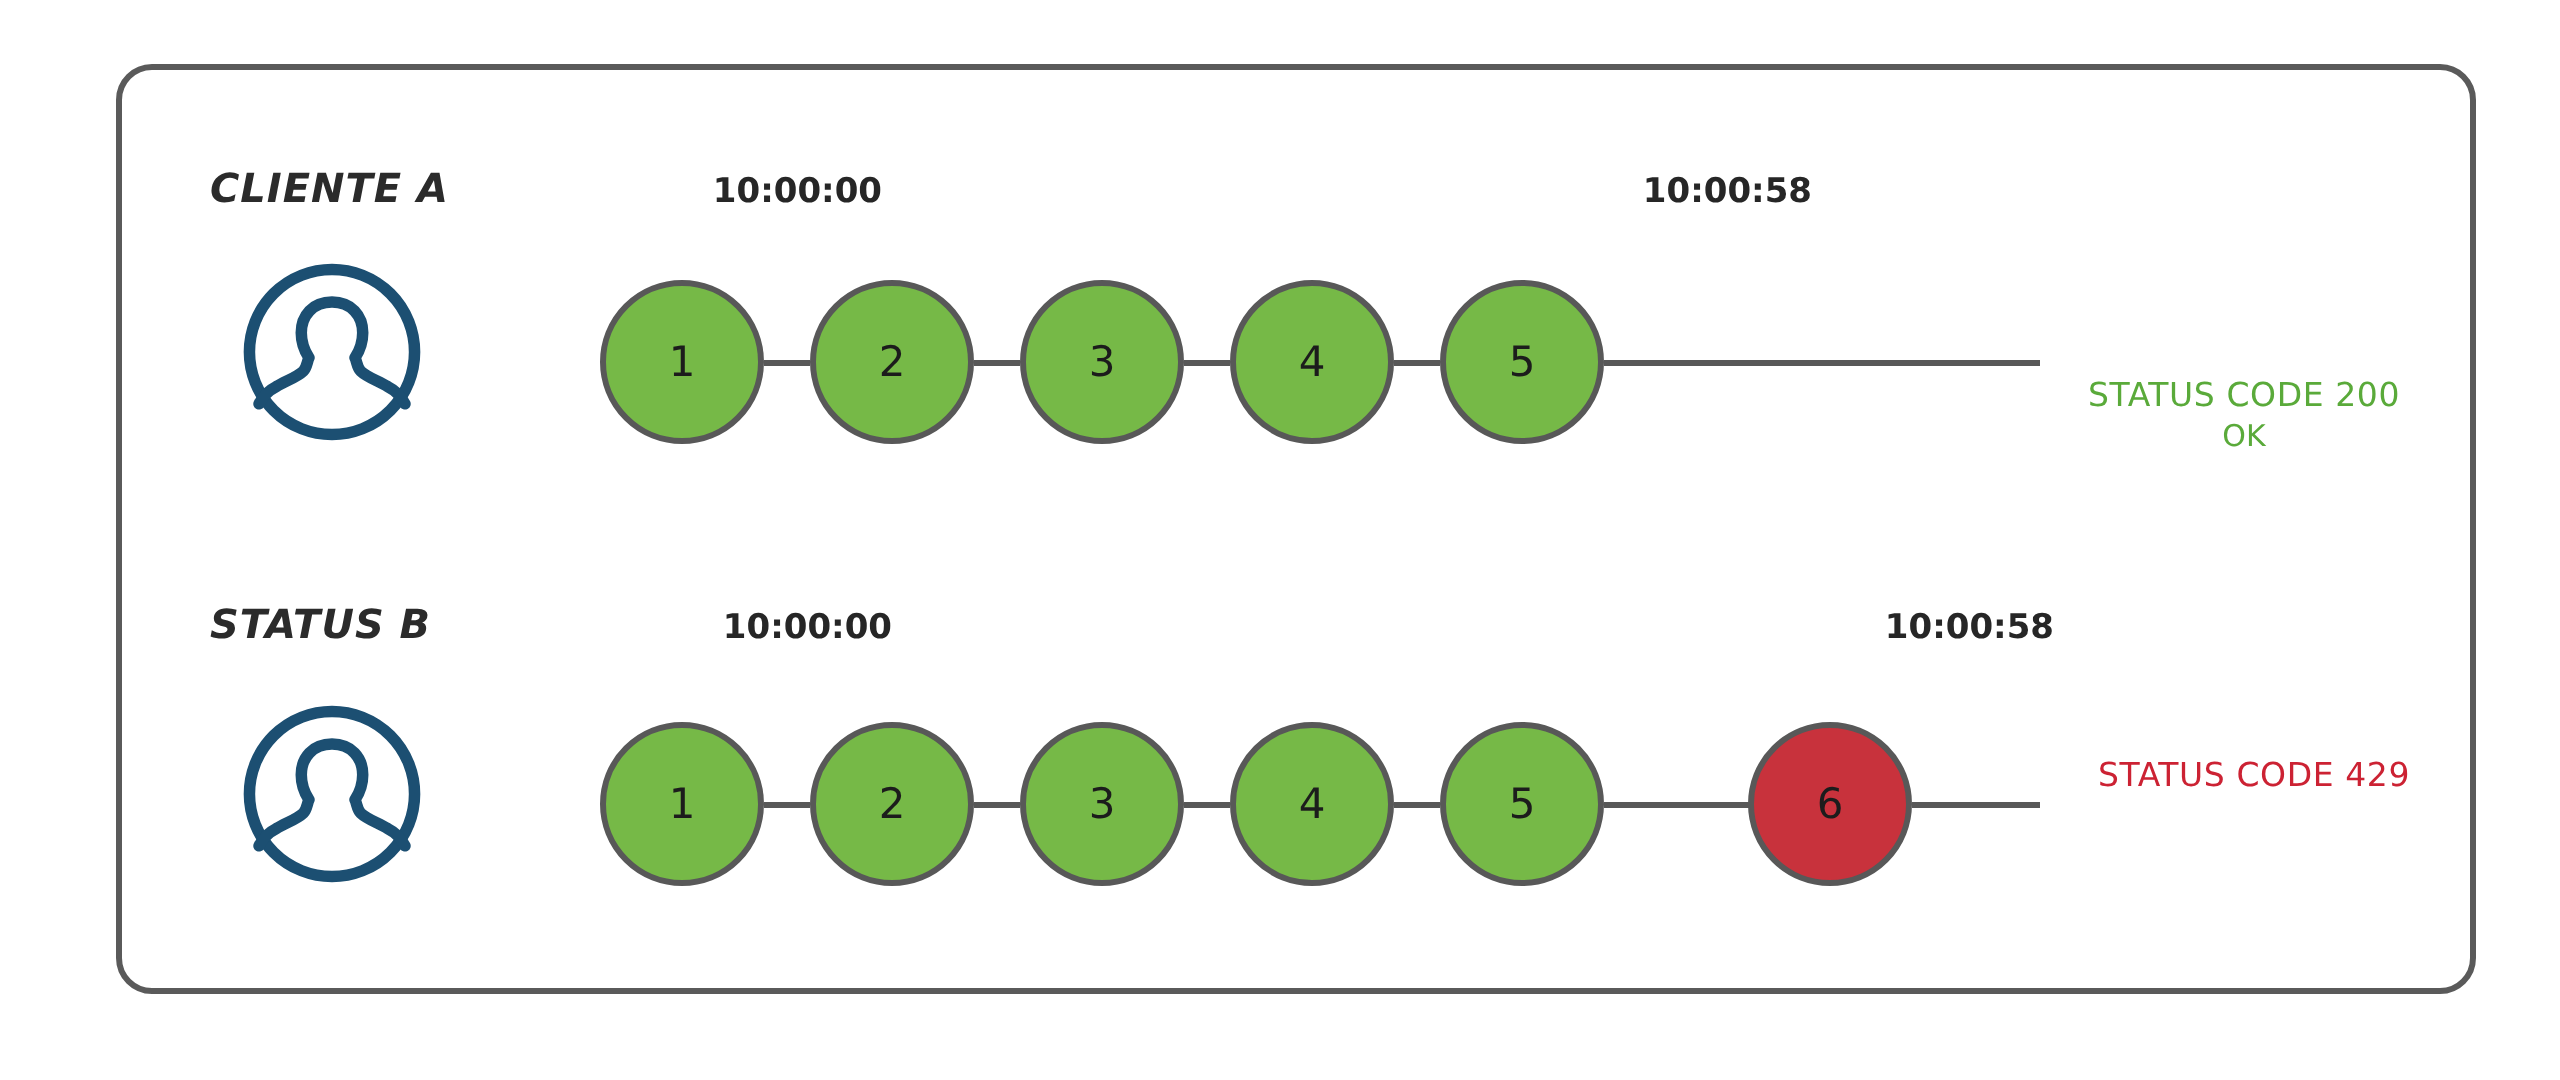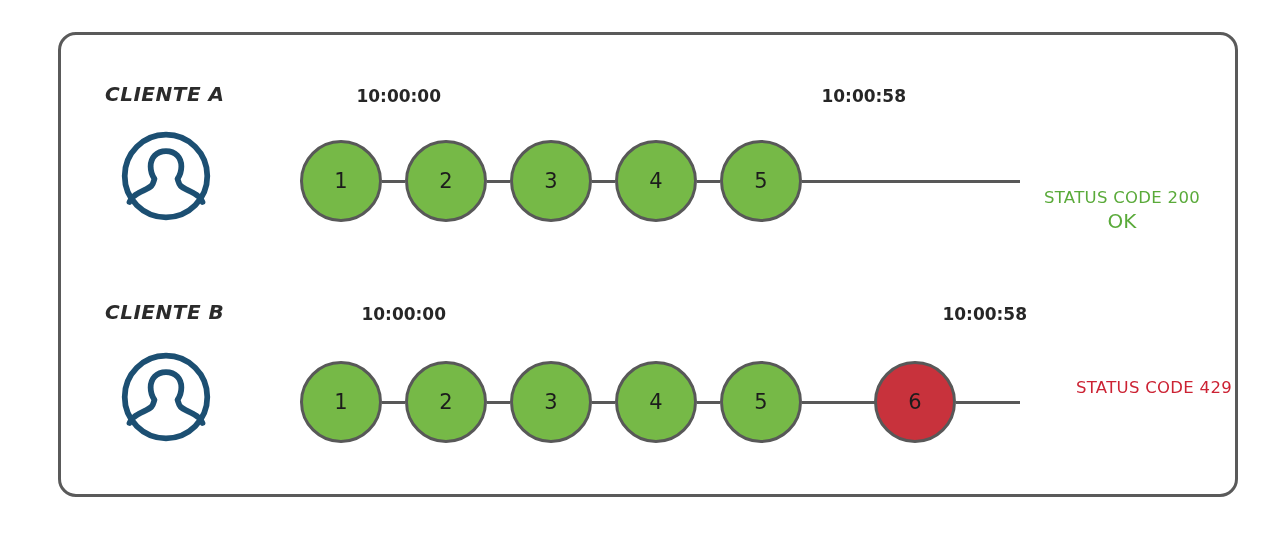--- a/index.html
+++ b/index.html
@@ -98,21 +98,21 @@
     text-align: center;
     line-height: 1.25;
   }
   .status .line1 {
     display: block;
     font-size: 16.5px;
     letter-spacing: 0.3px;
   }
   .status .line2 {
     display: block;
-    font-size: 20px;
+    font-size: 15px;
   }
   .status.ok   { color: #5aaa3a; }
   .status.fail { color: #cc2233; }
   .status.fail .line2 { font-style: italic; }
 </style>
 </head>
 <body>
 
 <div id="diagram-root">
 
@@ -167,21 +167,21 @@
     </div>
 
     <div class="status ok" style="left:1022px; top:157px; width:200px;margin-top:31px;">
       <span class="line1">STATUS CODE 200</span>
       <span class="line2">OK</span>
     </div>
   </div>
 
   <div>
 
-    <div class="client-label" style="left:105px; top:300px;">CLIENTE B</div>
+    <div class="client-label" style="left:105px; top:300px;">STATUS B</div>
 
     <div class="avatar" style="left:118px; top:349px;">
       <svg viewBox="0 0 100 100" width="96" height="96" aria-hidden="true">
         <circle cx="50" cy="50" r="43" fill="none" stroke="#1c4f72" stroke-width="6"></circle>
         <path d="M50 24
                  c-10 0 -16 7 -16 16
                  c0 6 2 10 4 13
                  c-1 2 -1 5 -3 7
                  c-3 3 -9 5 -14 8
                  c-4 2 -7 5 -9 9
@@ -217,18 +217,18 @@
     <div class="node ok" style="left:615px; top:361px;">
       <span>4</span>
     </div>
     <div class="node ok" style="left:720px; top:361px;">
       <span>5</span>
     </div>
     <div class="node fail" style="left:874px; top:361px;">
       <span>6</span>
     </div>
 
-    <div class="status fail" style="left:1022px; top:378px; width:210px;text-align:right;">
+    <div class="status fail" style="left:1022px; top:378px; width:210px;">
       <span class="line1">STATUS CODE 429</span>
     </div>
   </div>
 
 </div>
 
 </body></html>

